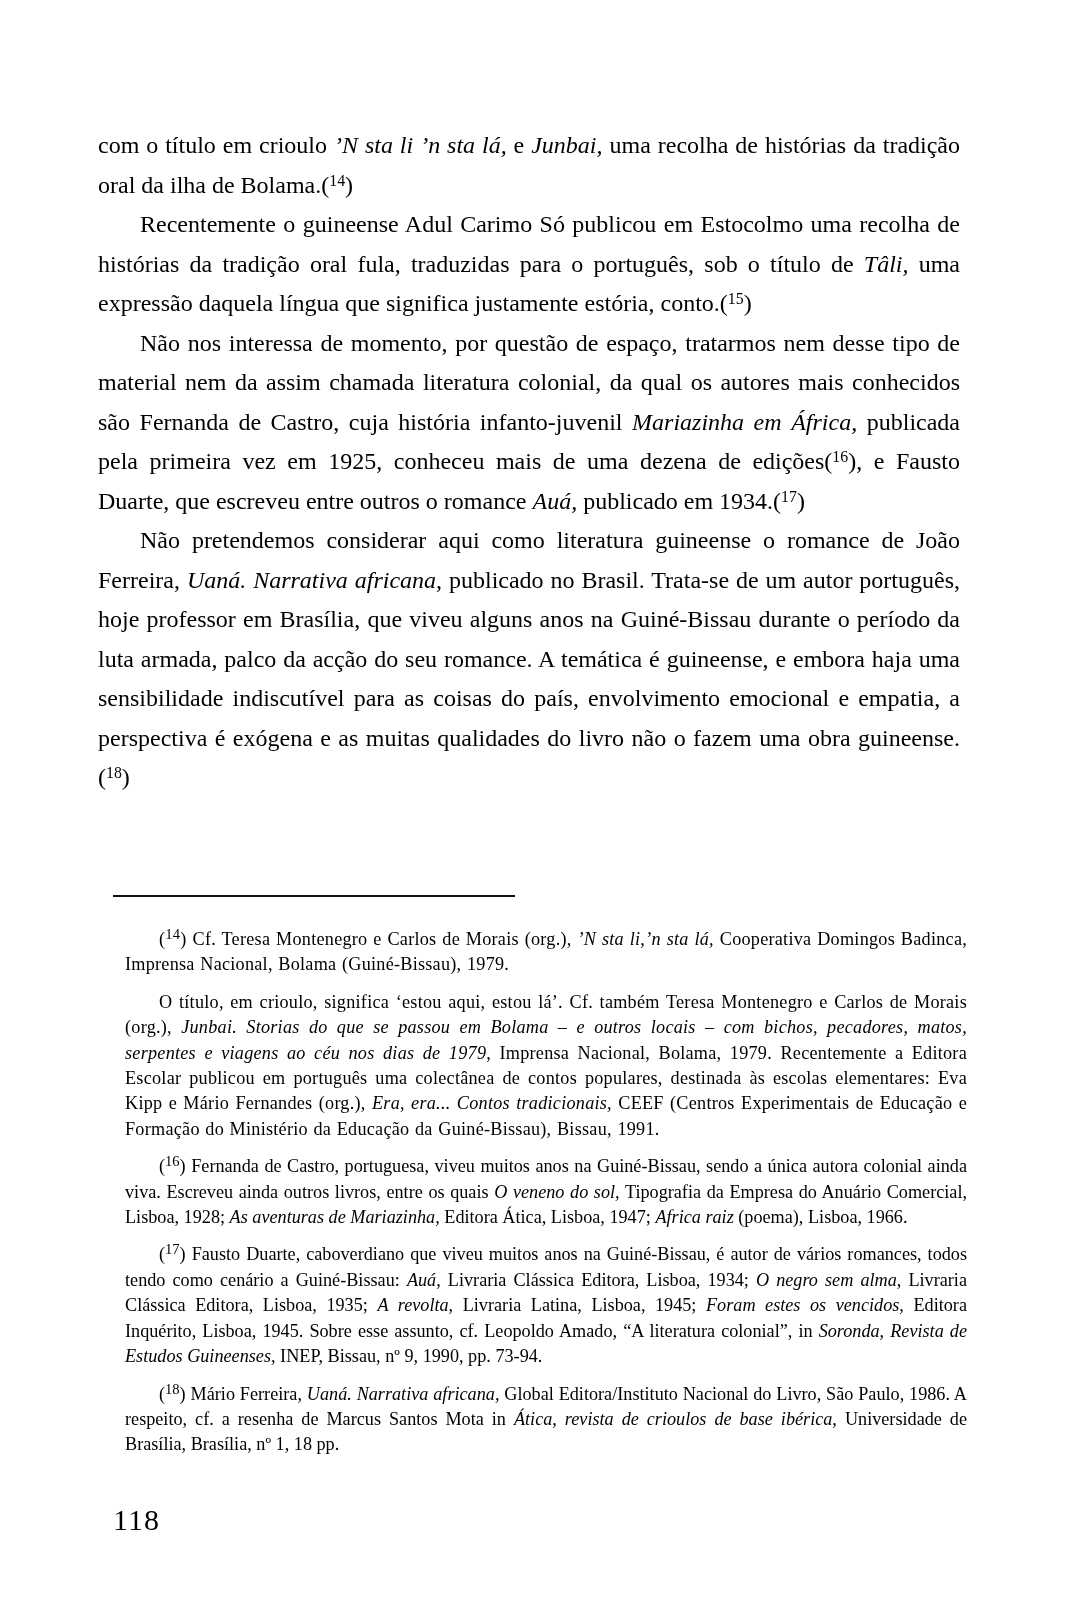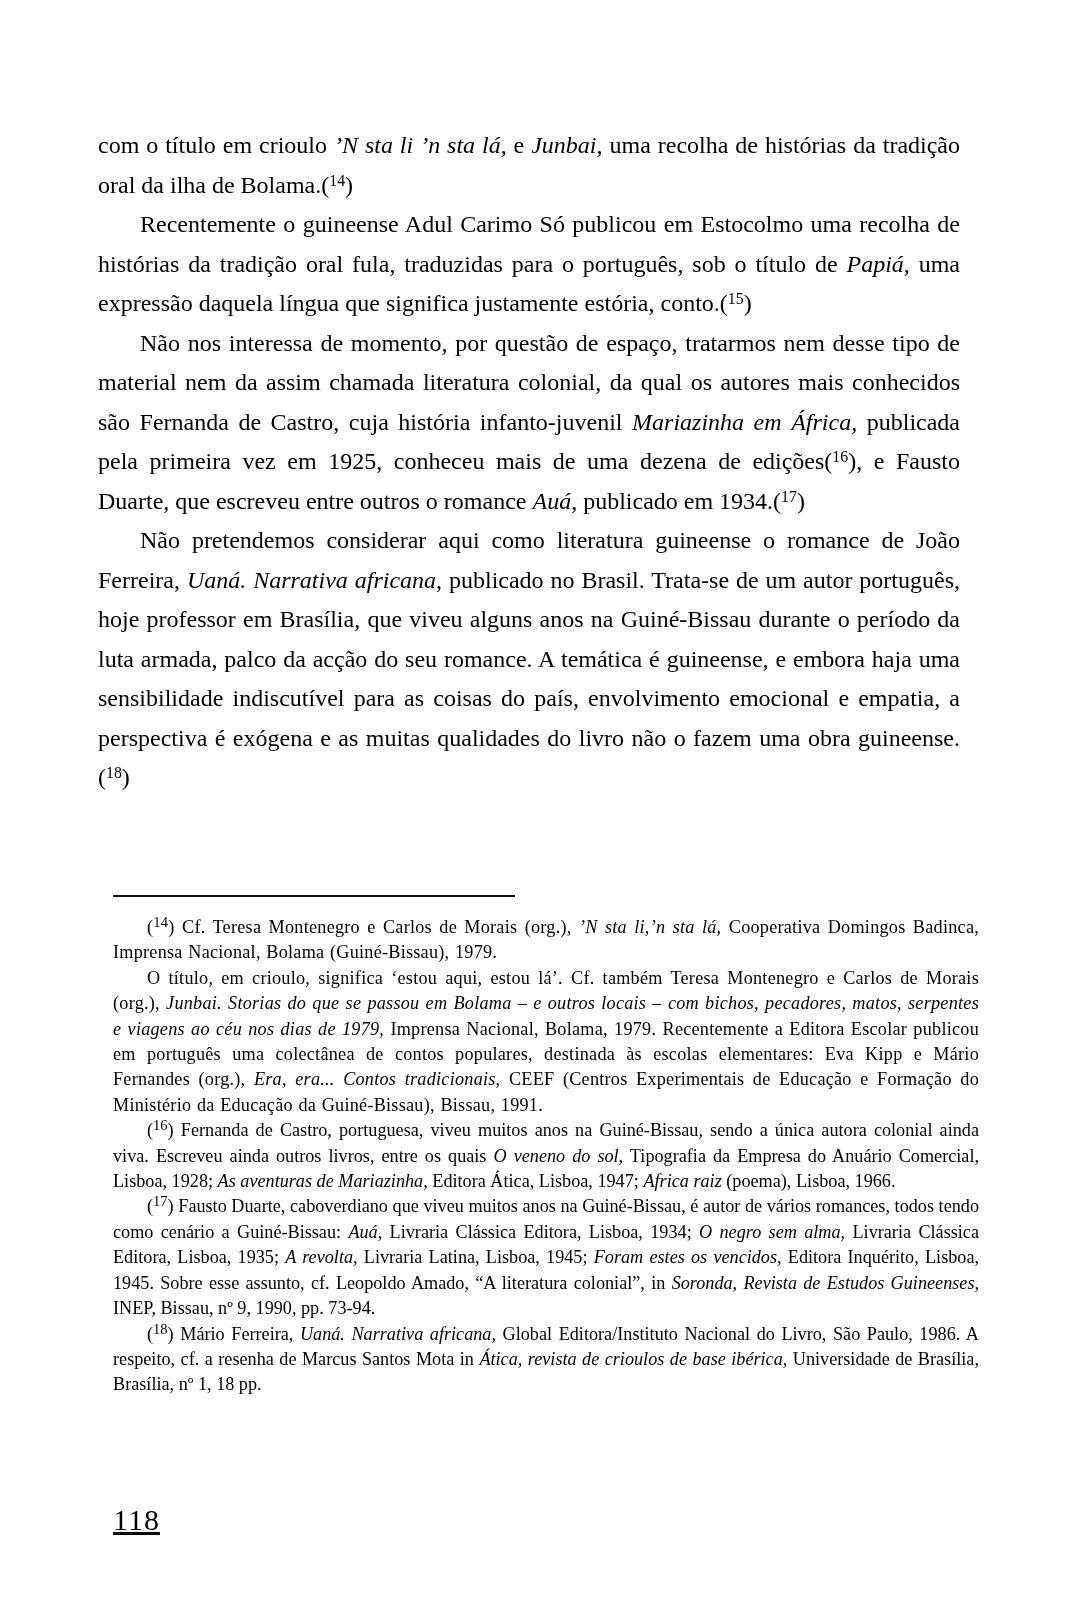--- a/index.html
+++ b/index.html
@@ -69,21 +69,21 @@
     left: 113px;
     top: 915px;
     width: 866px;
     text-align: justify;
     text-justify: inter-word;
     font-size: 18.2px;
     line-height: 25.4px;
   }
 
   .footnotes p {
-    margin: 0;
+    margin: 12px;
   }
 
   .footnotes p.indent {
     text-indent: 34px;
   }
 
   .footnotes i {
     font-style: italic;
   }
 
@@ -105,31 +105,30 @@
   }
 
   
   .folio {
     position: absolute;
     left: 113px;
     top: 1503px;
     font-size: 30px;
     line-height: 34px;
     letter-spacing: 1px;
-    text-decoration: underline;
   }
 </style>
 </head>
 <body>
 
 <div class="page">
 
   <div class="body-block">
       <p><span>com o título em crioulo </span><i>’N sta li ’n sta lá,</i><span> e </span><i>Junbai,</i><span> uma recolha de histórias da tradição oral da ilha de Bolama.(</span><sup class="fn">14</sup><span>)</span></p>
-      <p class="indent"><span>Recentemente o guineense Adul Carimo Só publicou em Estocolmo uma recolha de histórias da tradição oral fula, traduzidas para o português, sob o título de </span><i>Papiá,</i><span> uma expressão daquela língua que significa justamente estória, conto.(</span><sup class="fn">15</sup><span>)</span></p>
+      <p class="indent"><span>Recentemente o guineense Adul Carimo Só publicou em Estocolmo uma recolha de histórias da tradição oral fula, traduzidas para o português, sob o título de </span><i>Tâli,</i><span> uma expressão daquela língua que significa justamente estória, conto.(</span><sup class="fn">15</sup><span>)</span></p>
       <p class="indent"><span>Não nos interessa de momento, por questão de espaço, tratarmos nem desse tipo de material nem da assim chamada literatura colonial, da qual os autores mais conhecidos são Fernanda de Castro, cuja história infanto-juvenil </span><i>Mariazinha em África,</i><span> publicada pela primeira vez em 1925, conheceu mais de uma dezena de edições(</span><sup class="fn">16</sup><span>), e Fausto Duarte, que escreveu entre outros o romance </span><i>Auá,</i><span> publicado em 1934.(</span><sup class="fn">17</sup><span>)</span></p>
       <p class="indent"><span>Não pretendemos considerar aqui como literatura guineense o romance de João Ferreira, </span><i>Uaná. Narrativa africana,</i><span> publicado no Brasil. Trata-se de um autor português, hoje professor em Brasília, que viveu alguns anos na Guiné-Bissau durante o período da luta armada, palco da acção do seu romance. A temática é guineense, e embora haja uma sensibilidade indiscutível para as coisas do país, envolvimento emocional e empatia, a perspectiva é exógena e as muitas qualidades do livro não o fazem uma obra guineense.(</span><sup class="fn">18</sup><span>)</span></p>
     </div>
 
   <div class="fn-rule"></div>
 
   <div class="footnotes">
       <p class="indent fn-loose"><span class="fn-num">(<sup>14</sup>) </span><span>Cf. Teresa Montenegro e Carlos de Morais (org.), </span><i>’N sta li,’n sta lá,</i><span> Cooperativa Domingos Badinca, Imprensa Nacional, Bolama (Guiné-Bissau), 1979.</span></p>
       <p class="indent fn-loose"><span>O título, em crioulo, significa ‘estou aqui, estou lá’. Cf. também Teresa Montenegro e Carlos de Morais (org.), </span><i>Junbai. Storias do que se passou em Bolama – e outros locais – com bichos, pecadores, matos, serpentes e viagens ao céu nos dias de 1979,</i><span> Imprensa Nacional, Bolama, 1979. Recentemente a Editora Escolar publicou em português uma colectânea de contos populares, destinada às escolas elementares: Eva Kipp e Mário Fernandes (org.), </span><i>Era, era... Contos tradicionais,</i><span> CEEF (Centros Experimentais de Educação e Formação do Ministério da Educação da Guiné-Bissau), Bissau, 1991.</span></p>
       <p class="indent"><span class="fn-num">(<sup>16</sup>) </span><span>Fernanda de Castro, portuguesa, viveu muitos anos na Guiné-Bissau, sendo a única autora colonial ainda viva. Escreveu ainda outros livros, entre os quais </span><i>O veneno do sol,</i><span> Tipografia da Empresa do Anuário Comercial, Lisboa, 1928; </span><i>As aventuras de Mariazinha,</i><span> Editora Ática, Lisboa, 1947; </span><i>Africa raiz</i><span> (poema), Lisboa, 1966.</span></p>

